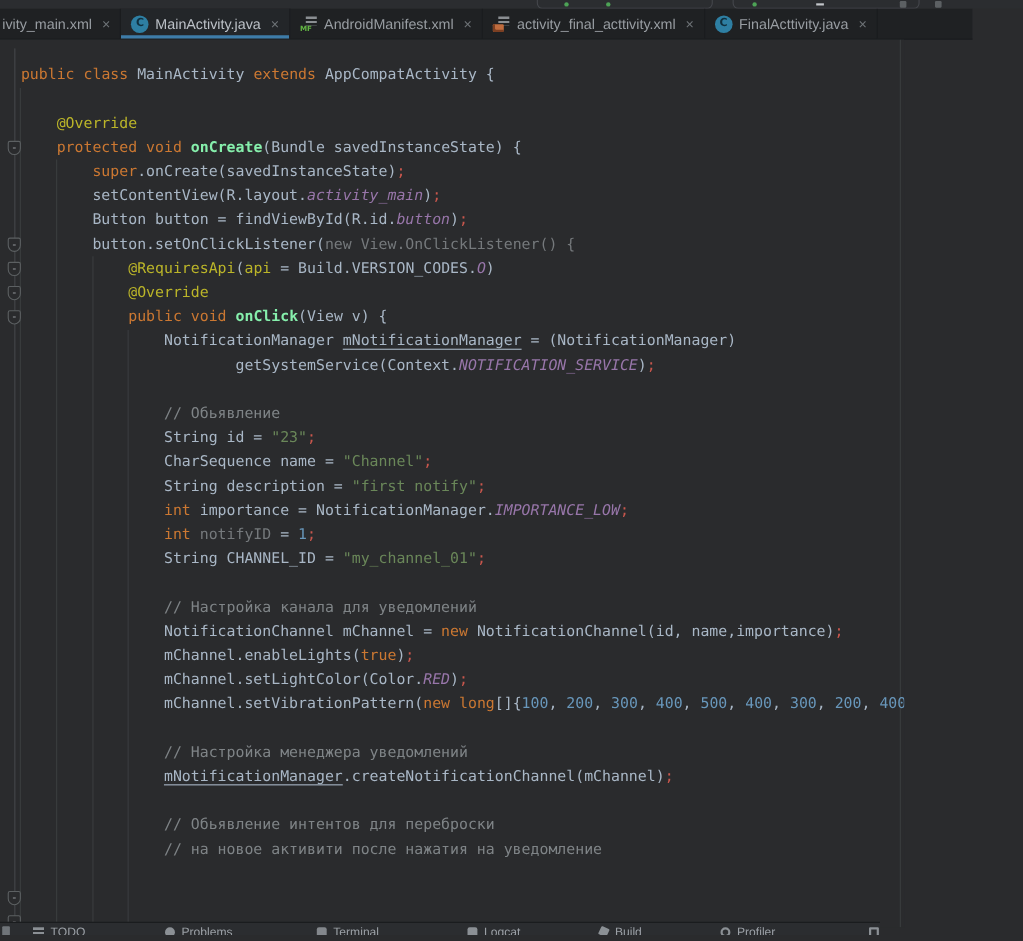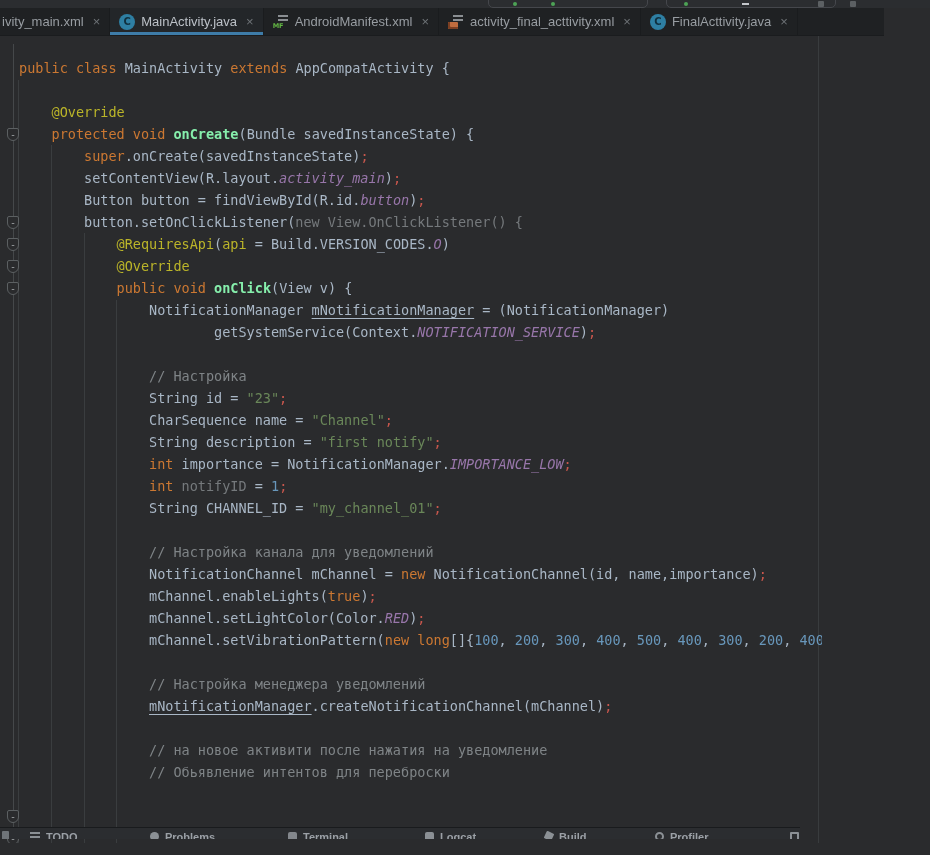--- a/index.html
+++ b/index.html
@@ -77,23 +77,23 @@
   .marginline{left:818px;top:0;bottom:0;background:#393c3e;}
 
   .fold{
     position:absolute;left:7px;width:12px;height:13px;box-sizing:border-box;
     border:1px solid #5c6062;border-radius:2px 2px 6px 6px;background:#2a2b2d;
     color:#9b9fa3;font:10px/11px "DejaVu Sans Mono",monospace;text-align:center;
   }
 
   
   .statusbar{
-    position:absolute;left:0;bottom:16px;width:800px;height:12px;
+    position:absolute;left:0;bottom:5px;width:800px;height:12px;
     background:#2b2d30;border-top:1px solid #191b1d;box-sizing:border-box;
-    overflow:hidden;font-size:11px;color:#9ba0a6;font-weight:bold;
+    overflow:hidden;font-size:11px;color:#9ba0a6;
   }
   .sb-item{position:absolute;top:2px;display:flex;gap:6px;line-height:14px;white-space:nowrap;}
   .si{width:9px;height:9px;margin-top:2px;flex:0 0 auto;}
   .si-todo{width:10px;background:repeating-linear-gradient(to bottom,#8b9095 0 2px,transparent 2px 4px);}
   .si-problems{border-radius:50%;background:#8b9095;}
   .si-terminal{background:#83878c;border-radius:2px;}
   .si-logcat{background:#8b9095;border-radius:2px 2px 1px 1px;}
   .si-build{background:#8b9095;transform:rotate(25deg);border-radius:1px;width:8px;height:8px;}
   .si-profiler{box-sizing:border-box;border-radius:50%;border:2px solid #8b9095;background:transparent;}
   .si-appinspect{box-sizing:border-box;border:2px solid #8b9095;border-radius:1px;background:transparent;}
@@ -155,39 +155,39 @@
       <div class="line"><span class="kw">        super</span><span class="pln">.onCreate(savedInstanceState)</span><span class="semi">;</span></div>
       <div class="line"><span class="pln">        setContentView(R.layout.</span><span class="cst">activity_main</span><span class="pln">)</span><span class="semi">;</span></div>
       <div class="line"><span class="pln">        Button button = findViewById(R.id.</span><span class="cst">button</span><span class="pln">)</span><span class="semi">;</span></div>
       <div class="line"><span class="pln">        button.setOnClickListener(</span><span class="dim">new View.OnClickListener() {</span></div>
       <div class="line"><span class="ann">            @RequiresApi</span><span class="pln">(</span><span class="ann">api</span><span class="pln"> = Build.VERSION_CODES.</span><span class="cst">O</span><span class="pln">)</span></div>
       <div class="line"><span class="ann">            @Override</span></div>
       <div class="line"><span class="kw">            public</span><span class="pln"> </span><span class="kw">void</span><span class="pln"> </span><span class="mth">onClick</span><span class="pln">(View v) {</span></div>
       <div class="line"><span class="pln">                NotificationManager </span><span class="fld">mNotificationManager</span><span class="pln"> = (NotificationManager)</span></div>
       <div class="line"><span class="pln">                        getSystemService(Context.</span><span class="cst">NOTIFICATION_SERVICE</span><span class="pln">)</span><span class="semi">;</span></div>
       <div class="line"></div>
-      <div class="line"><span class="cmt">                // Настройка</span></div>
+      <div class="line"><span class="cmt">                // Обьявление</span></div>
       <div class="line"><span class="pln">                String id = </span><span class="str">"23"</span><span class="semi">;</span></div>
       <div class="line"><span class="pln">                CharSequence name = </span><span class="str">"Channel"</span><span class="semi">;</span></div>
       <div class="line"><span class="pln">                String description = </span><span class="str">"first notify"</span><span class="semi">;</span></div>
       <div class="line"><span class="kw">                int</span><span class="pln"> importance = NotificationManager.</span><span class="cst">IMPORTANCE_LOW</span><span class="semi">;</span></div>
       <div class="line"><span class="kw">                int</span><span class="dim"> notifyID</span><span class="pln"> = </span><span class="num">1</span><span class="semi">;</span></div>
       <div class="line"><span class="pln">                String CHANNEL_ID = </span><span class="str">"my_channel_01"</span><span class="semi">;</span></div>
       <div class="line"></div>
       <div class="line"><span class="cmt">                // Настройка канала для уведомлений</span></div>
       <div class="line"><span class="pln">                NotificationChannel mChannel = </span><span class="kw">new</span><span class="pln"> NotificationChannel(id, name,importance)</span><span class="semi">;</span></div>
       <div class="line"><span class="pln">                mChannel.enableLights(</span><span class="kw">true</span><span class="pln">)</span><span class="semi">;</span></div>
       <div class="line"><span class="pln">                mChannel.setLightColor(Color.</span><span class="cst">RED</span><span class="pln">)</span><span class="semi">;</span></div>
       <div class="line"><span class="pln">                mChannel.setVibrationPattern(</span><span class="kw">new</span><span class="pln"> </span><span class="kw">long</span><span class="pln">[]{</span><span class="num">100</span><span class="pln">, </span><span class="num">200</span><span class="pln">, </span><span class="num">300</span><span class="pln">, </span><span class="num">400</span><span class="pln">, </span><span class="num">500</span><span class="pln">, </span><span class="num">400</span><span class="pln">, </span><span class="num">300</span><span class="pln">, </span><span class="num">200</span><span class="pln">, </span><span class="num">400</span><span class="pln">})</span><span class="semi">;</span></div>
       <div class="line"></div>
       <div class="line"><span class="cmt">                // Настройка менеджера уведомлений</span></div>
       <div class="line"><span class="pln">                </span><span class="fld">mNotificationManager</span><span class="pln">.createNotificationChannel(mChannel)</span><span class="semi">;</span></div>
       <div class="line"></div>
+      <div class="line"><span class="cmt">                // Обьявление интентов для переброски</span></div>
       <div class="line"><span class="cmt">                // на новое активити после нажатия на уведомление</span></div>
-      <div class="line"><span class="cmt">                // Обьявление интентов для переброски</span></div>
     </div>
 <div class="fold" style="top: 91.5px;">-</div>
     <div class="fold" style="top: 179.5px;">-</div>
     <div class="fold" style="top: 201.5px;">-</div>
     <div class="fold" style="top: 223.5px;">-</div>
     <div class="fold" style="top: 245.5px;">-</div>
     <div class="fold" style="top: 773.5px;">-</div>
     <div class="fold" style="top: 795.5px;">-</div>
   </div>
 

